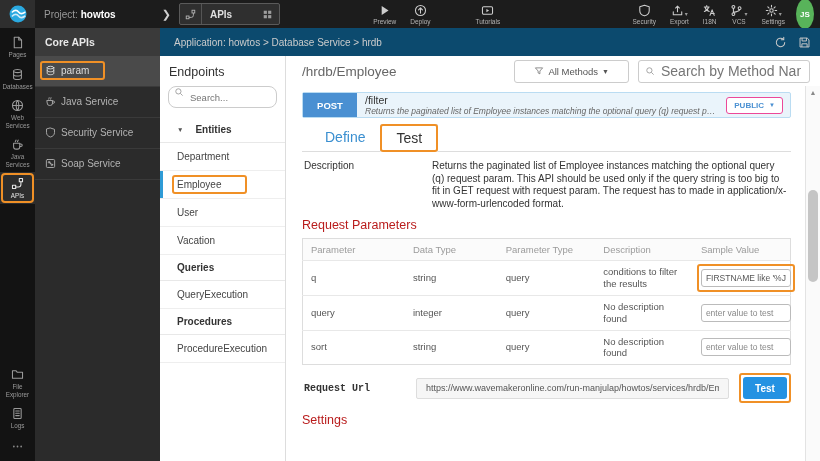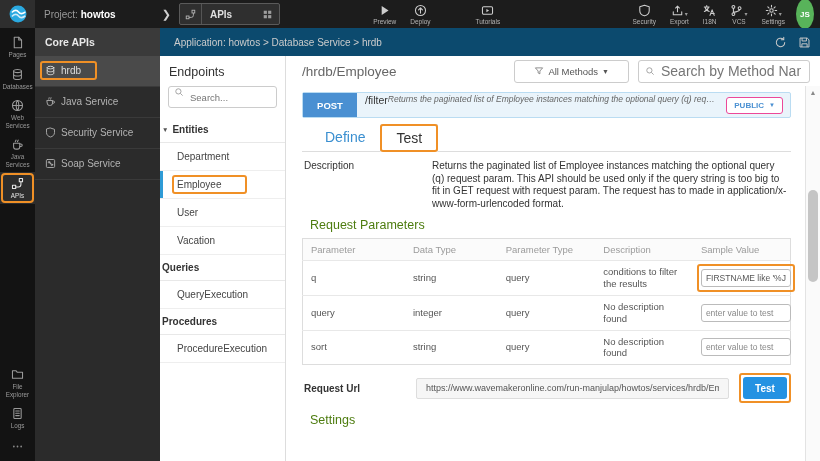--- a/index.html
+++ b/index.html
@@ -52,24 +52,24 @@
   .rightcol{flex:1;display:flex;flex-direction:column;min-width:0;}
   .app-header{height:28px;background:#0c4a6e;display:flex;align-items:center;color:#ccc;font-size:10px;flex:0 0 auto;}
   .app-header .crumb{margin-left:14px;white-space:nowrap;}
   .hdr-icons{margin-left:auto;display:flex;gap:11px;margin-right:9px;color:#c9c9c9;}
   .hdr-icons .icon{width:13px;height:13px;cursor:pointer;}
   .content-row{flex:1;display:flex;min-height:0;}
 
   
   .endpoints{width:125px;background:#fff;border-right:1px solid #ddd;flex:0 0 auto;}
   .ep-title{font-size:12.5px;color:#333;padding:9px 9px 7px;}
-  .ep-search{margin:0 8px 9px;border:1px solid #ccc;border-radius:3px;height:20px;display:flex;padding:0 5px;gap:4px;color:#999;}
+  .ep-search{margin:0 8px 9px;border:1px solid #ccc;border-radius:8px;height:20px;display:flex;padding:0 5px;gap:4px;color:#999;}
   .ep-search .icon{width:10px;height:10px;}
   .ep-search input{border:0;outline:0;width:100%;font-size:9.5px;color:#555;font-family:inherit;background:transparent;}
-  .ep-header{font-size:10px;font-weight:bold;color:#333;padding:7px 2px;border-bottom:1px solid #e8e8e8;display:flex;gap:4px;align-items:center;cursor:pointer;}
+  .ep-header{font-size:10px;font-weight:bold;color:#333;padding:7px 17px;border-bottom:1px solid #e8e8e8;display:flex;gap:12px;align-items:center;cursor:pointer;}
   .ep-header .caret{font-size:6.5px;color:#555;}
   .ep-item{position:relative;font-size:10px;color:#444;padding:8px 8px 8px 17px;border-bottom:1px solid #eee;cursor:pointer;}
   .ep-item.selected::before{content:"";position:absolute;left:0;top:0;bottom:0;width:3px;background:#2e9bd6;}
   .ep-label{position:relative;display:inline-block;}
 
   
   .main{flex:1;min-width:0;display:flex;flex-direction:column;}
   .toolbar{height:30px;display:flex;align-items:center;flex:0 0 auto;}
   .m-title{font-size:13.5px;color:#666;margin-left:16px;white-space:nowrap;}
   .methods-btn{margin-left:auto;display:flex;align-items:center;gap:4px;border:1px solid #ccc;border-radius:3px;height:21px;padding:0 19px;font-size:9.5px;color:#555;cursor:pointer;white-space:nowrap;background:#fff;}
@@ -80,48 +80,48 @@
   .m-search input{border:0;outline:0;width:100%;font-size:14px;font-family:Liberation Sans, sans-serif;color:#555;}
   .body-row{flex:1;display:flex;min-height:0;}
   .scroll-content{flex:1;min-width:0;padding:4px 14px 0 16px;overflow:hidden;}
   .main-scrollbar{width:14px;border-left:1px solid #e3e3e3;background:#fafafa;position:relative;flex:0 0 auto;cursor:pointer;}
   .sb-up{text-align:center;color:#888;font-size:7px;padding-top:3px;}
   .sb-thumb{position:absolute;left:2px;right:2px;top:104px;height:92px;background:#c5c5c5;border-radius:6px;}
 
   
   .op-row{display:flex;align-items:stretch;background:#eaf4fb;border:1px solid #badcf2;border-radius:2px;height:24px;margin-top:2px;}
   .op-method{width:54px;background:#4a90d2;color:#fff;font-weight:bold;font-size:9.5px;display:flex;align-items:center;justify-content:center;flex:0 0 auto;cursor:pointer;}
-  .op-main{flex:1;min-width:0;padding:1px 8px;display:flex;flex-direction:row;justify-content:center;}
+  .op-main{flex:1;min-width:0;padding:1px 8px;display:flex;flex-direction:column;justify-content:center;}
   .op-path{font-size:10.5px;color:#333;line-height:1.15;}
   .op-summary{font-size:8.5px;font-style:italic;color:#666;white-space:nowrap;overflow:hidden;text-overflow:ellipsis;}
   .op-visibility{align-self:center;margin-right:7px;border:1px solid #ec4899;background:#fff;color:#4a90d2;font-size:8px;font-weight:bold;border-radius:3px;padding:3px 7px;display:flex;gap:5px;align-items:center;cursor:pointer;}
   .op-visibility .chv{font-size:6px;}
 
   
   .tabs{display:flex;border-bottom:1px solid #ddd;margin-top:6px;padding-left:8px;}
   .tab{font-size:14px;padding:5px 15px;color:#3a8fd0;position:relative;cursor:pointer;}
   .tab.active{color:#333;background:#fff;border:1px solid #ddd;border-bottom:1px solid #fff;margin-bottom:-1px;border-radius:2px 2px 0 0;}
 
   
   .desc-row{display:flex;margin-top:8px;padding:0 2px;}
   .desc-label{width:128px;font-size:10px;color:#333;flex:0 0 auto;}
   .desc-text{font-size:10px;color:#333;line-height:12.5px;max-width:545px;}
-  .section-heading{font-size:12.5px;color:#4d7c0f;margin:8px 8px 6px;}
+  .section-heading{font-size:12.5px;color:#b91c1c;margin:8px 0 6px;}
 
   
   .param-table{width:100%;border-collapse:collapse;border:1px solid #ddd;table-layout:fixed;}
   .param-table th{font-size:9.5px;color:#9b9b9b;font-weight:normal;text-align:left;background:#fbfbfb;padding:5px 8px;}
   .param-table td{font-size:9.5px;color:#555;padding:5px 8px;border-top:1px solid #e8e8e8;vertical-align:middle;line-height:1.25;}
   .inp-wrap{display:inline-block;position:relative;}
   .param-input{width:80px;height:16px;border:1px solid #bbb;border-radius:3px;font-size:8.5px;color:#555;padding:0 4px;font-family:inherit;outline:none;}
   .param-input::placeholder{color:#888;}
 
   
   .url-row{display:flex;align-items:center;margin:12px 0 0;}
-  .url-label{width:112px;font-size:10px;font-weight:bold;color:#333;flex:0 0 auto;padding-left:2px;}
+  .url-label{width:112px;font-size:10px;font-weight:bold;color:#333;flex:0 0 auto;padding-left:2px;font-family:Liberation Mono, monospace;}
   .url-input{flex:1;height:19px;background:#f6f6f6;border:1px solid #ddd;border-radius:2px;font-size:9px;color:#555;padding:0 9px;font-family:inherit;outline:none;min-width:0;}
   .btn-wrap{position:relative;margin-left:14px;margin-right:4px;}
   .test-btn{background:#2492e2;color:#fff;border:0;border-radius:3px;font-size:10px;font-weight:bold;height:22px;width:44px;cursor:pointer;font-family:inherit;}
 
   
   .resp-heading{margin-top:14px;}
 
   
   .hl::after{content:"";position:absolute;border:2px solid #f09026;border-radius:3px;inset:-3px;pointer-events:none;z-index:4;}
   .act-item.hl::after{inset:1px 1px;border-radius:4px;}
@@ -357,21 +357,21 @@
     <div class="core-title">Core APIs</div>
     <div id="core-items">
         <div class="core-item selected"><span class="core-inner hl">
             <span class="icon">
               <svg viewBox="0 0 16 16" fill="none" stroke="currentColor" stroke-width="1.3" stroke-linecap="round" stroke-linejoin="round">
                 <ellipse cx="8" cy="3.8" rx="4.8" ry="1.9"></ellipse>
                 <path d="M3.2 3.8v8.4c0 1 2.1 1.9 4.8 1.9s4.8-.9 4.8-1.9V3.8"></path>
                 <path d="M3.2 8c0 1 2.1 1.9 4.8 1.9S12.8 9 12.8 8"></path>
               </svg>
             </span>
-            <span>hrdb</span>
+            <span>param</span>
           </span></div>
         <div class="core-item"><span class="core-inner">
             <span class="icon">
               <svg viewBox="0 0 16 16" fill="none" stroke="currentColor" stroke-width="1.3" stroke-linecap="round" stroke-linejoin="round">
                 <path d="M3.2 6.5h7.6v4.2a3 3 0 0 1-3 3H6.2a3 3 0 0 1-3-3z"></path>
                 <path d="M10.8 7.3h1.4a1.6 1.6 0 0 1 0 3.2h-1.4"></path>
                 <path d="M5.3 4.5c0-1 .9-1 .9-2M8 4.5c0-1 .9-1 .9-2"></path>
               </svg>
             </span>
             <span>Java Service</span>

